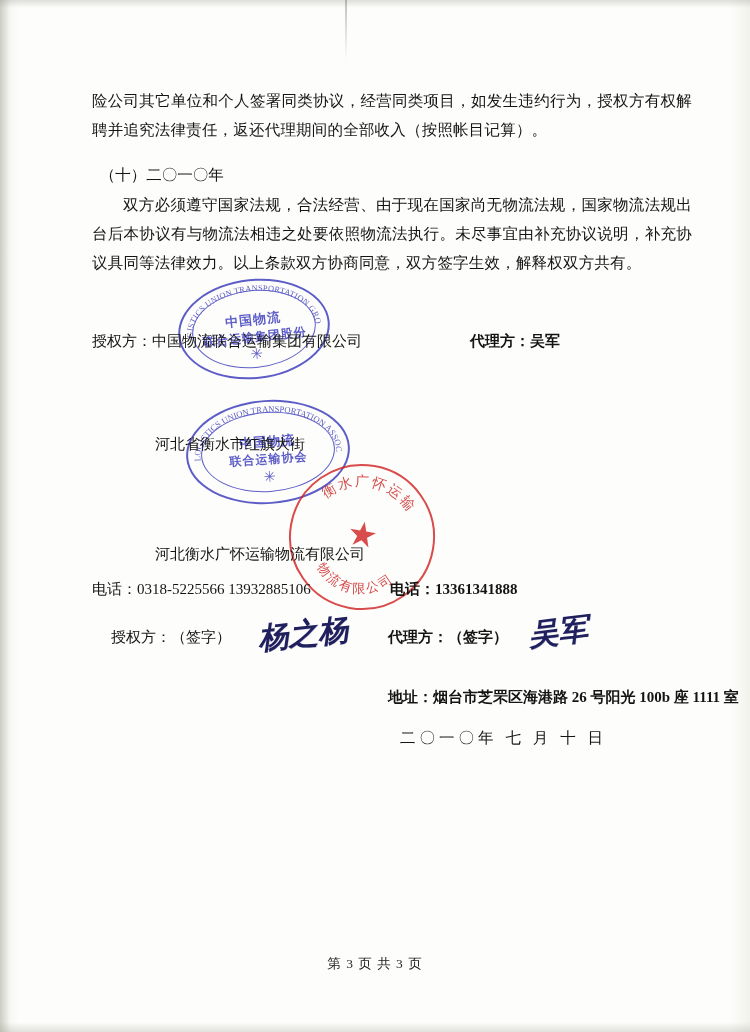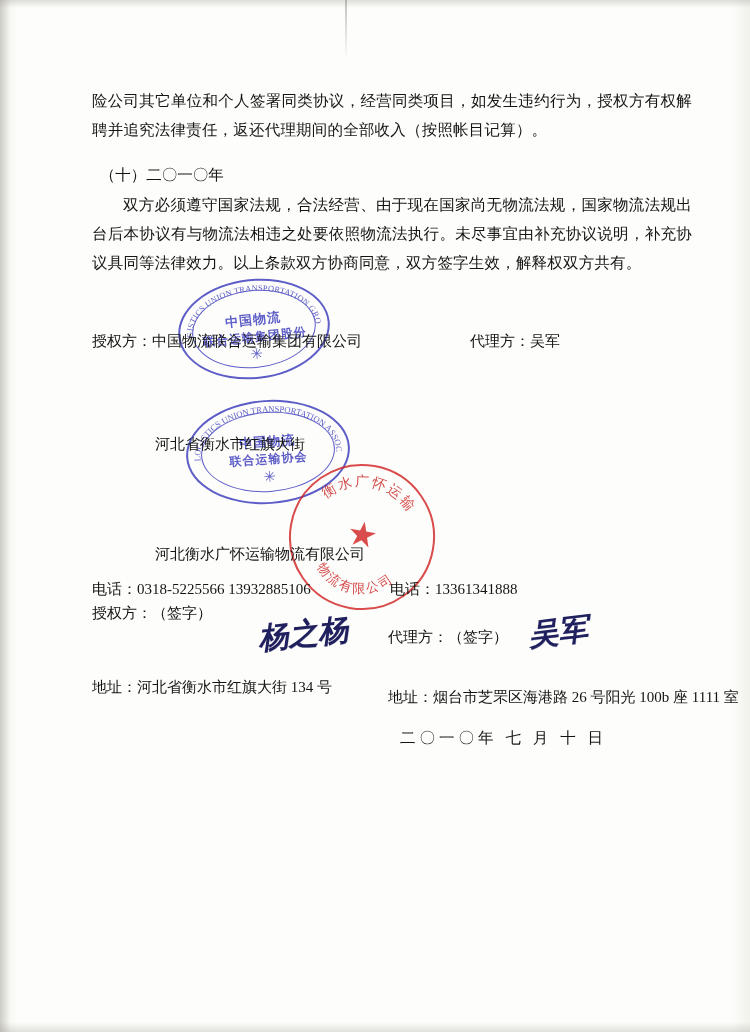--- a/index.html
+++ b/index.html
@@ -71,21 +71,21 @@
 
   
   .row {
     position: absolute;
     font-size: 15px;
     color: #141414;
     white-space: nowrap;
   }
 
   .row-left  { left: 92px; }
-  .row-right { left: 390px; }
+  .row-right { left: 390px; font-weight: bold; }
 
   
   .stamp {
     position: absolute;
     border-radius: 50%;
     pointer-events: none;
   }
   .stamp-blue {
     border: 2.2px solid #3b3bbd;
     color: #3b3bbd;
@@ -229,24 +229,24 @@
   <div class="row row-left" style="top:332px;">授权方：中国物流联合运输集团有限公司</div>
   <div class="row row-right" style="top:332px; left:470px;">代理方：吴军</div>
 
   <div class="row row-left" style="top:435px; left:155px;">河北省衡水市红旗大街</div>
 
   <div class="row row-left" style="top:545px; left:155px;">河北衡水广怀运输物流有限公司</div>
 
   <div class="row row-left" style="top:580px;">电话：0318-5225566  13932885106</div>
   <div class="row row-right" style="top:580px; left:390px;">电话：13361341888</div>
 
-  <div class="row row-left" style="top:604px;">授权方：（签字）</div>
+  <div class="row row-left" style="top:628px;margin-left:19px;">授权方：（签字）</div>
   <div class="handwrite hw-ink" style="left:258px; top:614px; font-size:30px; transform: rotate(-6deg);">杨之杨</div>
 
   <div class="row row-right" style="top:628px; left:388px;">代理方：（签字）</div>
   <div class="handwrite hw-ink" style="left:528px; top:612px; font-size:30px; transform: rotate(-7deg);">吴军</div>
 
-  <div class="row row-left" style="top:678px;">地址：河北省衡水市红旗大街 134 号</div>
   <div class="row row-right" style="top:678px; left:388px;margin-top:10px;">地址：烟台市芝罘区海港路 26 号阳光 100b 座 1111 室</div>
 
   <div class="date-line">二〇一〇年 七 月 十 日</div>
 
+  <div class="footer">第 3 页 共 3 页</div>
 </div>
 
 </body></html>

